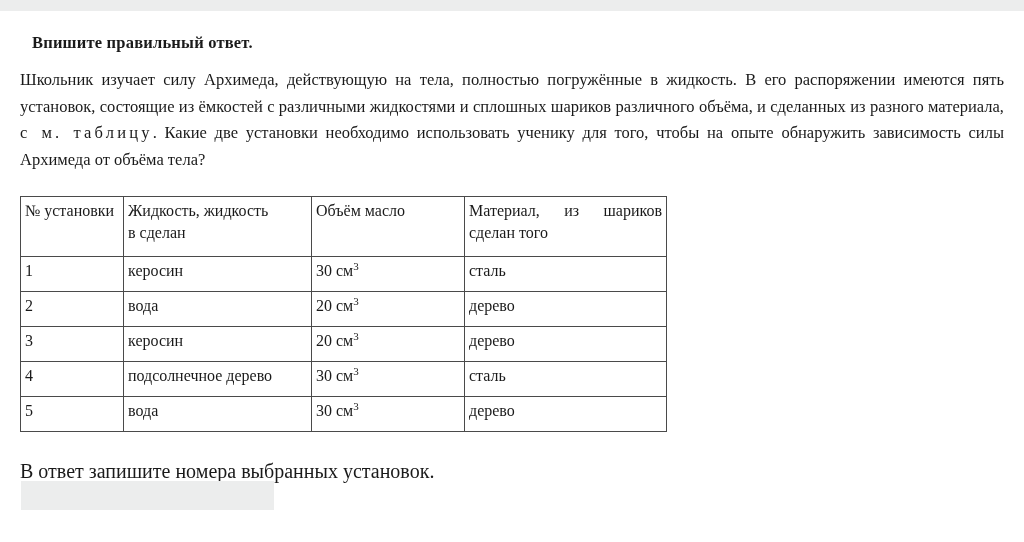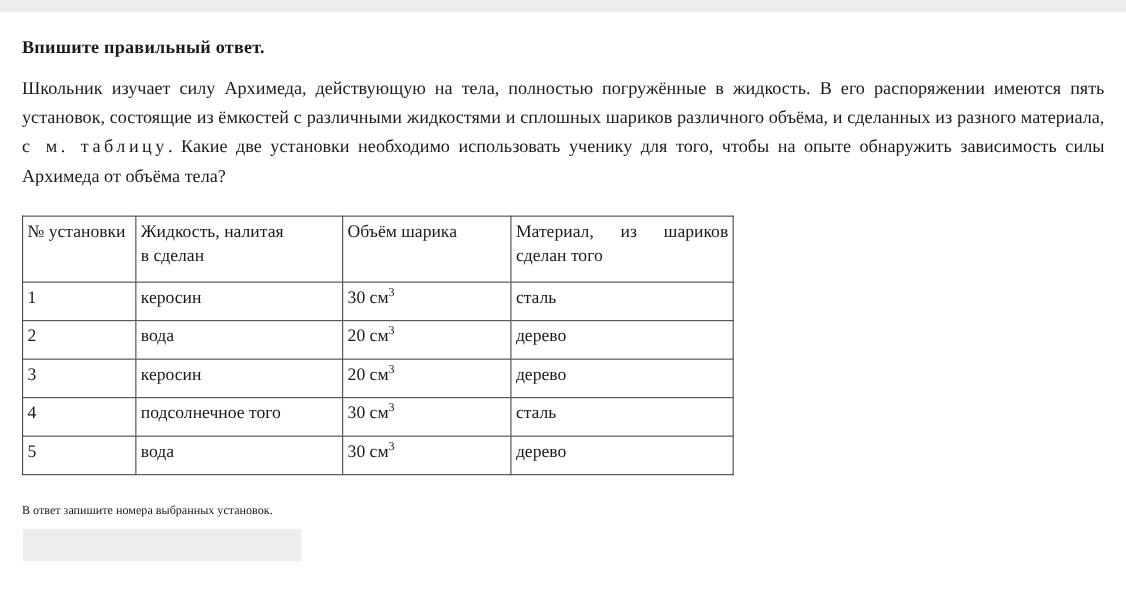--- a/index.html
+++ b/index.html
@@ -33,21 +33,21 @@
     top: 11px;
     left: 0;
     width: 1024px;
     padding: 16px 20px 0 20px;
     box-sizing: border-box;
   }
   .task-title {
     font-weight: bold;
     font-size: 16.5px;
     letter-spacing: 0.2px;
-    margin: 6px 0 14px 0;
+    margin: 6px 0 14px 12px;
     line-height: 1.2;
   }
   .task-body {
     font-size: 16.5px;
     line-height: 1.62;
     text-align: justify;
     text-justify: inter-word;
     max-width: 984px;
     margin: 0 0 22px 0;
   }
@@ -91,21 +91,21 @@
   }
   .vol {
     white-space: nowrap;
   }
   sup {
     font-size: 11px;
     vertical-align: super;
     line-height: 0;
   }
   .answer-line {
-    font-size: 11px;
+    font-size: 20px;
     margin: 24px 0 0 0;
     line-height: 1.5;
   }
   .answer-box {
     position: absolute;
     left: 21px;
     top: 481px;
     width: 253px;
     height: 29px;
     background: #eceded;
@@ -132,24 +132,24 @@
       <colgroup>
         <col class="c1">
           <col class="c2">
           <col class="c3">
           <col class="c4">
       </colgroup>
       <thead>
         <tr>
           <th>№ установки</th>
           <th>
-            <span>Жидкость, налитая</span><br>
+            <span>Жидкость, жидкость</span><br>
             <span>в сделан</span>
           </th>
-          <th>Объём шарика</th>
+          <th>Объём масло</th>
           <th class="hdr-mat">
             <span class="line1">Материал, из шариков</span>
             <span>сделан того</span>
           </th>
         </tr>
       </thead>
       <tbody>
         <tr>
           <td>1</td>
           <td>керосин</td>
@@ -163,21 +163,21 @@
           <td>дерево</td>
         </tr>
         <tr>
           <td>3</td>
           <td>керосин</td>
           <td><span class="vol"><span>20 см</span><sup>3</sup></span></td>
           <td>дерево</td>
         </tr>
         <tr>
           <td>4</td>
-          <td>подсолнечное того</td>
+          <td>подсолнечное дерево</td>
           <td><span class="vol"><span>30 см</span><sup>3</sup></span></td>
           <td>сталь</td>
         </tr>
         <tr>
           <td>5</td>
           <td>вода</td>
           <td><span class="vol"><span>30 см</span><sup>3</sup></span></td>
           <td>дерево</td>
         </tr>
       </tbody>

